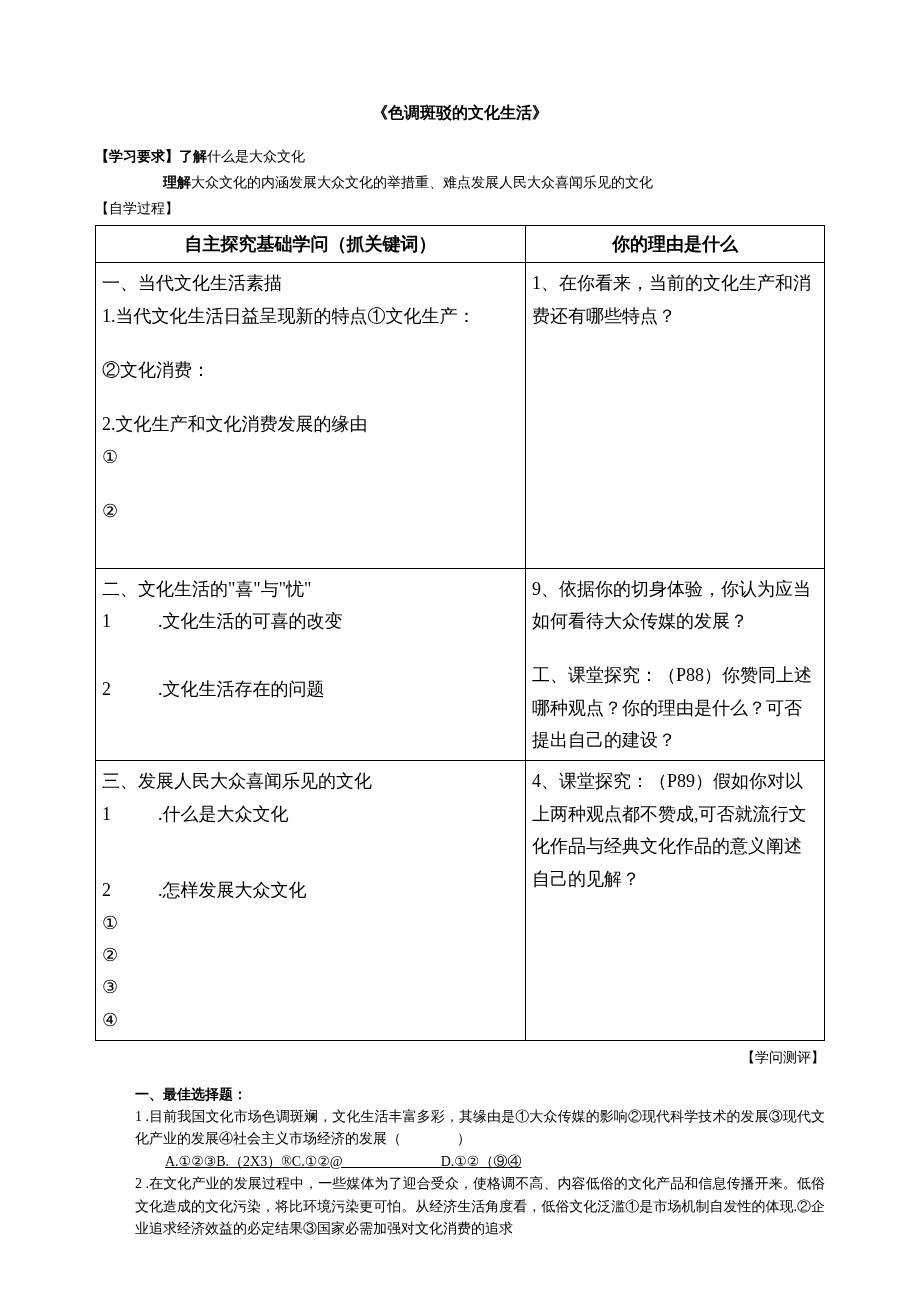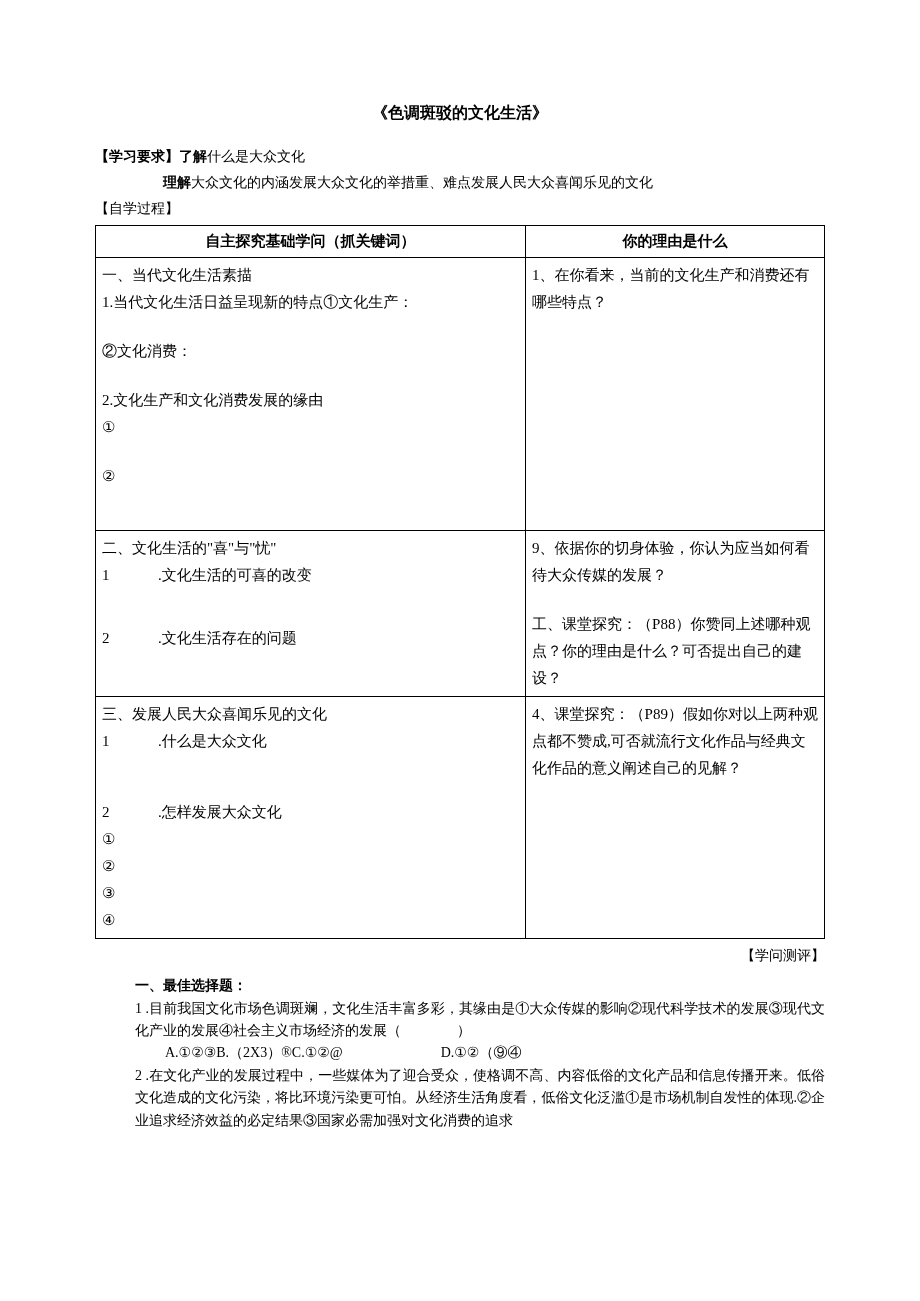--- a/index.html
+++ b/index.html
@@ -25,40 +25,40 @@
     .indent-1 { padding-left: 68px; }
     table {
       width: 100%;
       border-collapse: collapse;
       margin-top: 4px;
     }
     th, td {
       border: 1px solid #000;
       padding: 4px 6px;
       vertical-align: top;
-      font-size: 15px;
+      font-size: 18px;
       line-height: 1.8;
     }
     th {
       text-align: center;
       font-weight: bold;
       padding: 2px 6px;
     }
     .col-left { width: 59%; }
     .col-right { width: 41%; }
     .cell-content { min-height: 20px; }
     .spacer { height: 22px; }
     .spacer-sm { height: 14px; }
     .num-item { display: flex; }
     .num-item .num { width: 56px; display: inline-block; }
     .eval-section { margin-top: 6px; }
     .eval-heading { text-align: right; margin-left: 0; }
-    .sub-heading { font-weight: bold; padding-left: 40px; margin-top: 8px; }
+    .sub-heading { font-weight: bold; padding-left: 40px; margin-top: 14px; }
     .question { padding-left: 40px; text-align: justify; }
-    .options { padding-left: 70px; }
+    .options { padding-left: 70px; text-decoration: underline; }
     .mb6 { }
   </style>
 </head>
 <body>
 
 <div class="title">《色调斑驳的文化生活》</div>
 
 <div class="section-header">
   <span class="bold">【学习要求】</span><span class="bold">了解</span><span>什么是大众文化</span>
 </div>

